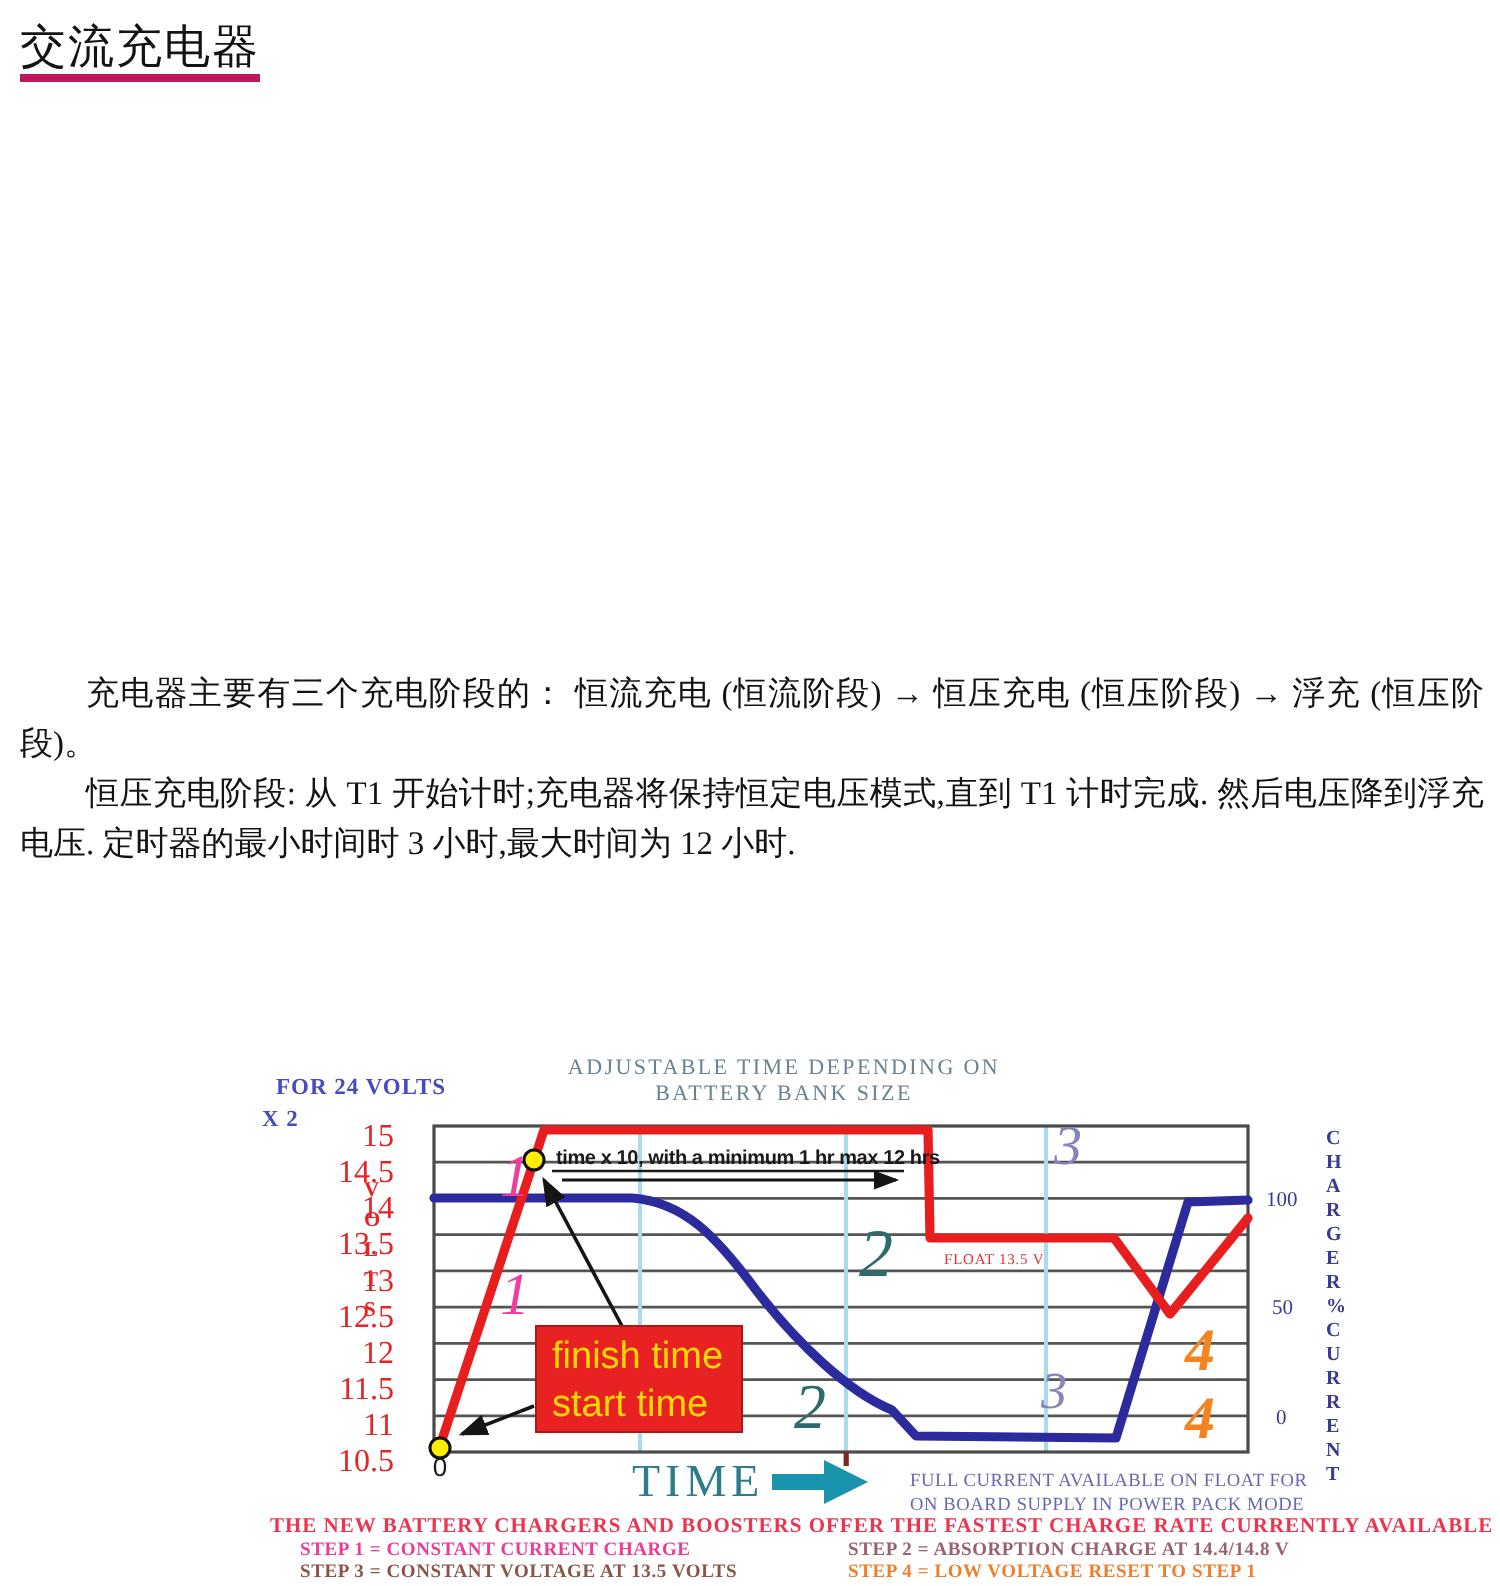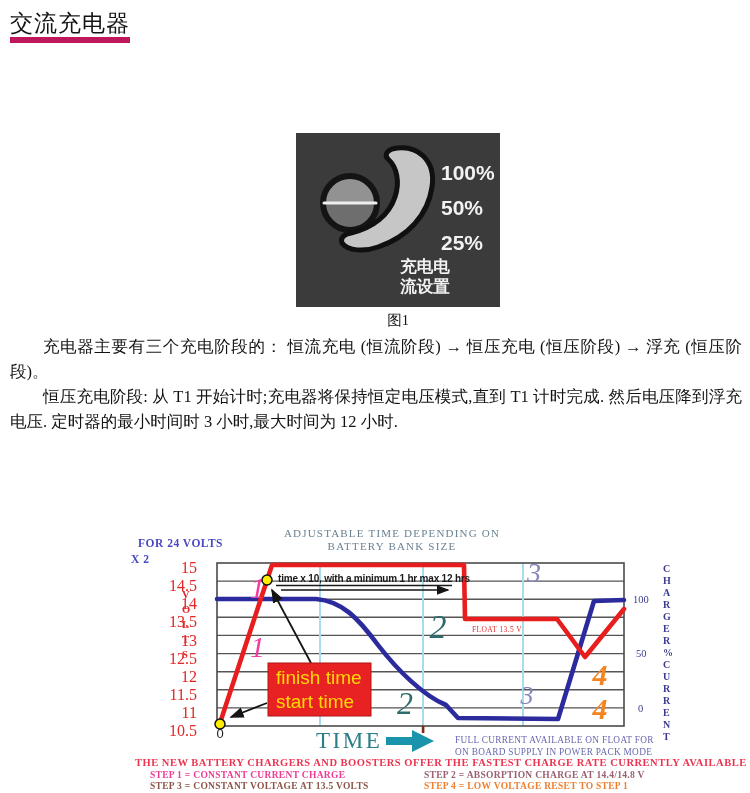--- a/index.html
+++ b/index.html
@@ -1,19 +1,19 @@
 <!DOCTYPE html>
 <html><head>
 <meta charset="utf-8">
 <style>
   html,body{margin:0;padding:0;background:#ffffff;}
   .page{position:relative;width:750px;height:793px;background:#ffffff;overflow:hidden;
         font-family:"Liberation Serif",serif;color:#131313;}
   .doc-title{position:absolute;left:10px;top:8px;font-size:23px;letter-spacing:1px;}
-  .doc-title .u{border-bottom:6px solid #be185d;padding-bottom:1px;}
+  .doc-title .u{border-bottom:4px solid #be185d;padding-bottom:1px;}
   .para{position:absolute;left:10px;right:8px;font-size:16.5px;line-height:25px;
         text-align:justify;text-indent:2em;margin:0;}
   #p-intro{top:66px;}
   .stages{position:absolute;left:10px;right:8px;top:334px;}
   .stages p{margin:0;font-size:16.5px;line-height:25px;text-align:justify;text-indent:2em;}
   .figure{position:absolute;left:296px;top:133px;width:204px;height:174px;background:#3b3b3b;}
   .figcap{position:absolute;left:296px;top:311px;width:204px;text-align:center;font-size:14.5px;}
   .chart-wrap{position:absolute;left:0;top:528px;width:750px;height:265px;}
   svg text{user-select:none;}
   .f-sans{font-family:"Liberation Sans",sans-serif;}
@@ -22,41 +22,20 @@
 </head>
 <body>
 
 <div class="page">
 
   <div class="doc-title">
     <span class="u">交流充电器</span>
   </div>
 
 
-  <div class="figure">
-    <svg width="204" height="174" viewBox="0 0 204 174">
-
-      <g>
-        <path d="M 27 70 A 27 27 0 0 1 81 70 Z" fill="#929292"></path>
-        <path d="M 81 70 A 27 27 0 0 1 27 70 Z" fill="#6e6e6e"></path>
-        <circle cx="54" cy="70" r="27" fill="none" stroke="#141414" stroke-width="6"></circle>
-        <line x1="28" y1="70" x2="80" y2="70" stroke="#efefef" stroke-width="3" stroke-linecap="round"></line>
-      </g>
-
-      <path d="M 96 16 C 122 10 140 28 136 54 C 132 82 112 104 82 114 C 68 119 52 118 46 110 C 44 105 48 101 55 100 C 77 95 93 82 99 64 C 104 49 101 34 92 26 C 88 22 91 18 96 16 Z" fill="#c6c6c6" stroke="#101010" stroke-width="5" stroke-linejoin="round"></path>
-      <g class="f-sans" fill="#f2f2f2" font-weight="bold">
-        <text x="145" y="47" font-size="21">100%</text>
-        <text x="145" y="82" font-size="21">50%</text>
-        <text x="145" y="117" font-size="21">25%</text>
-        <text x="129" y="139" font-size="16.5" text-anchor="middle">充电电</text>
-        <text x="129" y="159" font-size="16.5" text-anchor="middle">流设置</text>
-      </g>
-    </svg>
-  </div>
-  <div class="figcap">图1</div>
 
   <div class="stages">
     <p>充电器主要有三个充电阶段的： 恒流充电 (恒流阶段) →  恒压充电 (恒压阶段) →  浮充 (恒压阶段)。</p>
     <p>恒压充电阶段: 从 T1 开始计时;充电器将保持恒定电压模式,直到 T1 计时完成. 然后电压降到浮充电压. 定时器的最小时间时 3 小时,最大时间为 12 小时.</p>
   </div>
 
   <div class="chart-wrap">
     <svg width="750" height="265" viewBox="0 0 750 265">
       <defs>
         <marker id="ah" markerWidth="9" markerHeight="8" refX="7" refY="3" orient="auto">

